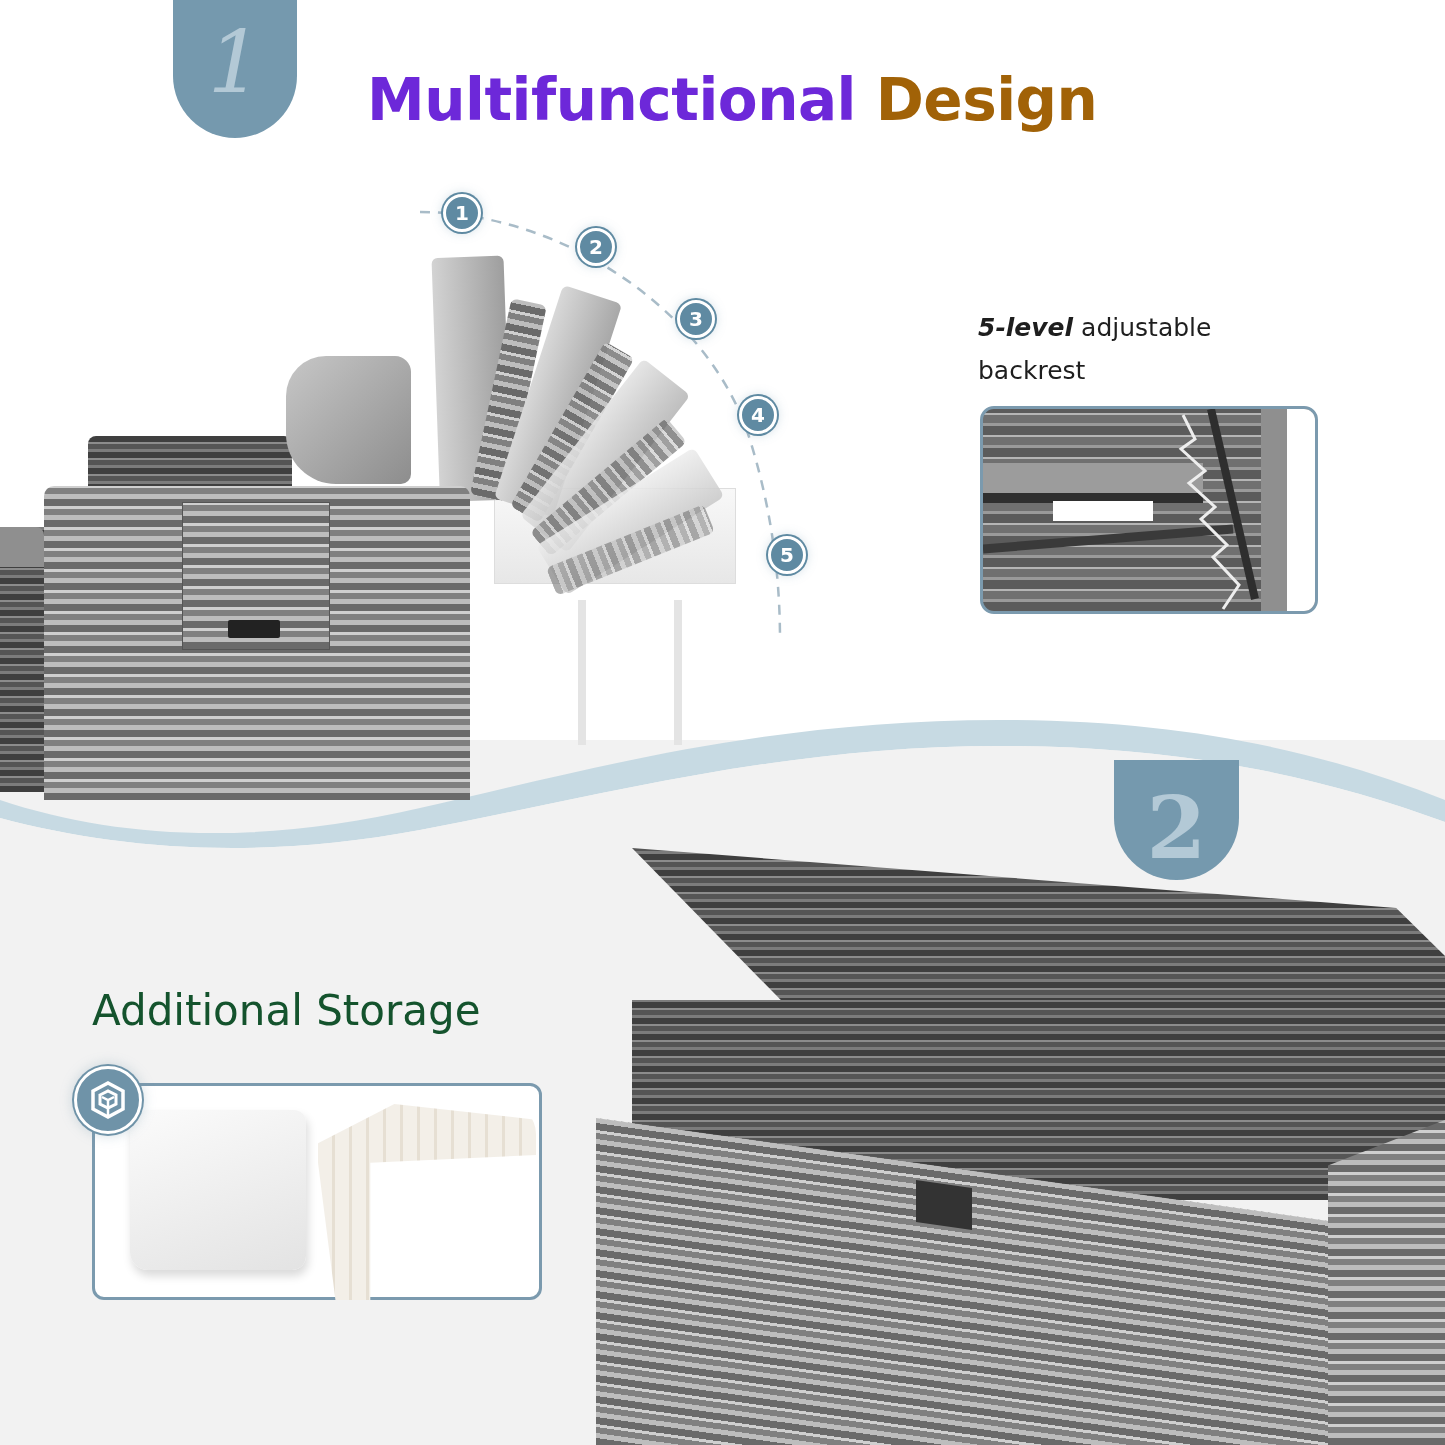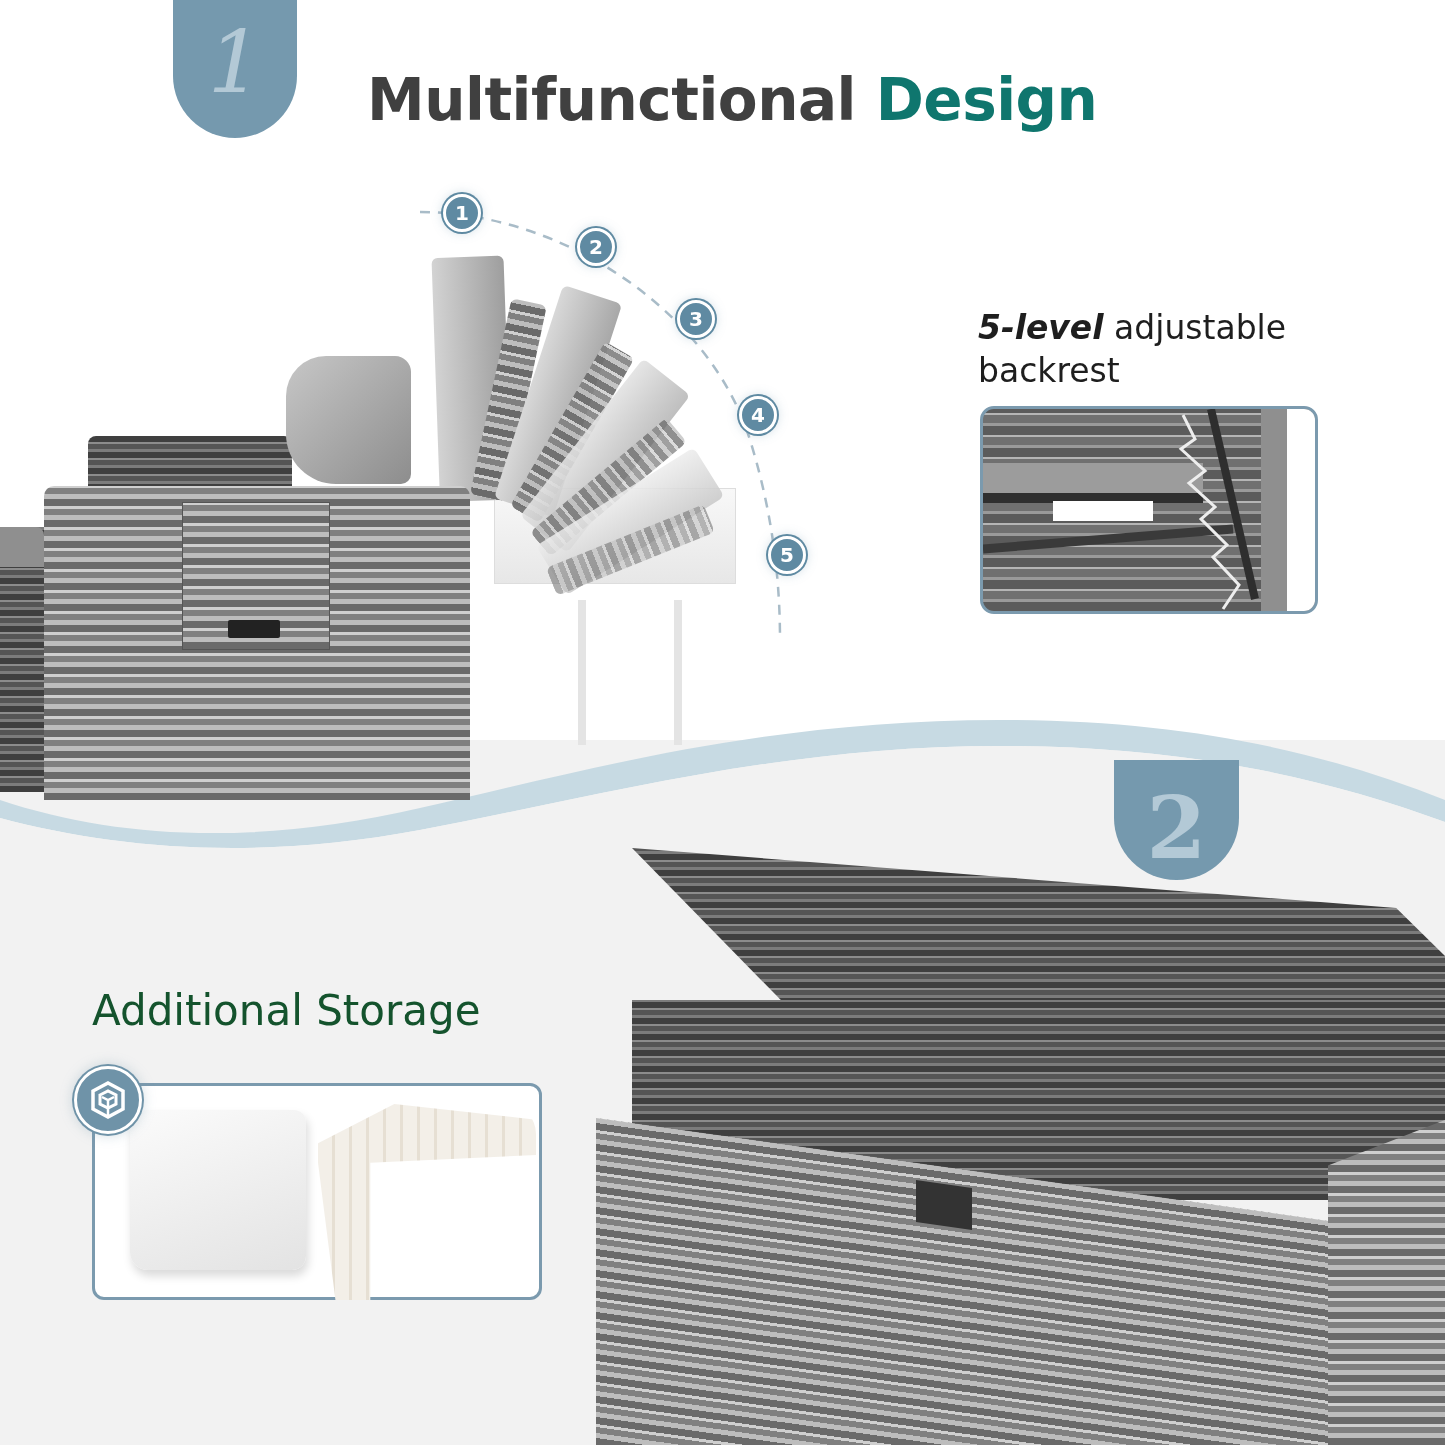--- a/index.html
+++ b/index.html
@@ -13,29 +13,29 @@
 
   
   .badge { background: #7599ae; border-radius: 0 0 62px 62px; display: flex; align-items: center; justify-content: center; }
   .badge span { font-family: "DejaVu Serif", serif; color: #b3c9d6; font-size: 86px; line-height: 1; }
   .badge1 { left: 173px; top: 0; width: 124px; height: 138px; }
   .badge1 span { font-style: italic; font-weight: 300; margin-top: -14px; }
   .badge2 { left: 1114px; top: 760px; width: 125px; height: 120px; }
   .badge2 span { font-weight: bold; margin-top: 16px; }
 
   .title { left: 367px; top: 66px; font-size: 58px; font-weight: bold; letter-spacing: -0.5px; white-space: nowrap; }
-  .title .accent { color: #404040; }
-  .title .dark { color: #0f766e; }
+  .title .accent { color: #6d28d9; }
+  .title .dark { color: #a16207; }
 
   
   .step { width: 38px; height: 38px; border-radius: 50%; background: #5f8aa2; border: 3px solid #ffffff;
           box-shadow: 0 0 0 2px #5f8aa2, 0 0 12px rgba(95,138,162,0.35);
           color: #fff; font-weight: bold; font-size: 20px; display: flex; align-items: center; justify-content: center; }
 
-  .feature-text { left: 978px; top: 306px; font-size: 33px; color: #1e1e1e; line-height: 43px; }
+  .feature-text { left: 978px; top: 306px; font-size: 25px; color: #1e1e1e; line-height: 43px; }
   .feature-text .strong { font-weight: bold; font-style: italic; }
 
   .inset { left: 980px; top: 406px; width: 338px; height: 208px; border: 3px solid #7b9aae; border-radius: 14px; overflow: hidden;
            background: repeating-linear-gradient(0deg, #5b5b5b 0 9px, #9a9a9a 9px 12px, #707070 12px 20px, #b5b5b5 20px 22px); }
 
   .storage-title { left: 92px; top: 986px; font-size: 42px; color: #14532d; white-space: nowrap; }
   .storage-box { left: 92px; top: 1083px; width: 450px; height: 217px; border: 3px solid #7b9aae; border-radius: 12px; background: #ffffff; }
   .cube-badge { left: 74px; top: 1066px; width: 68px; height: 68px; border-radius: 50%; background: #6f93a8; border: 3px solid #fff;
                 box-shadow: 0 0 0 2px #6f93a8, 0 0 14px rgba(111,147,168,0.4); display: flex; align-items: center; justify-content: center; }
 

